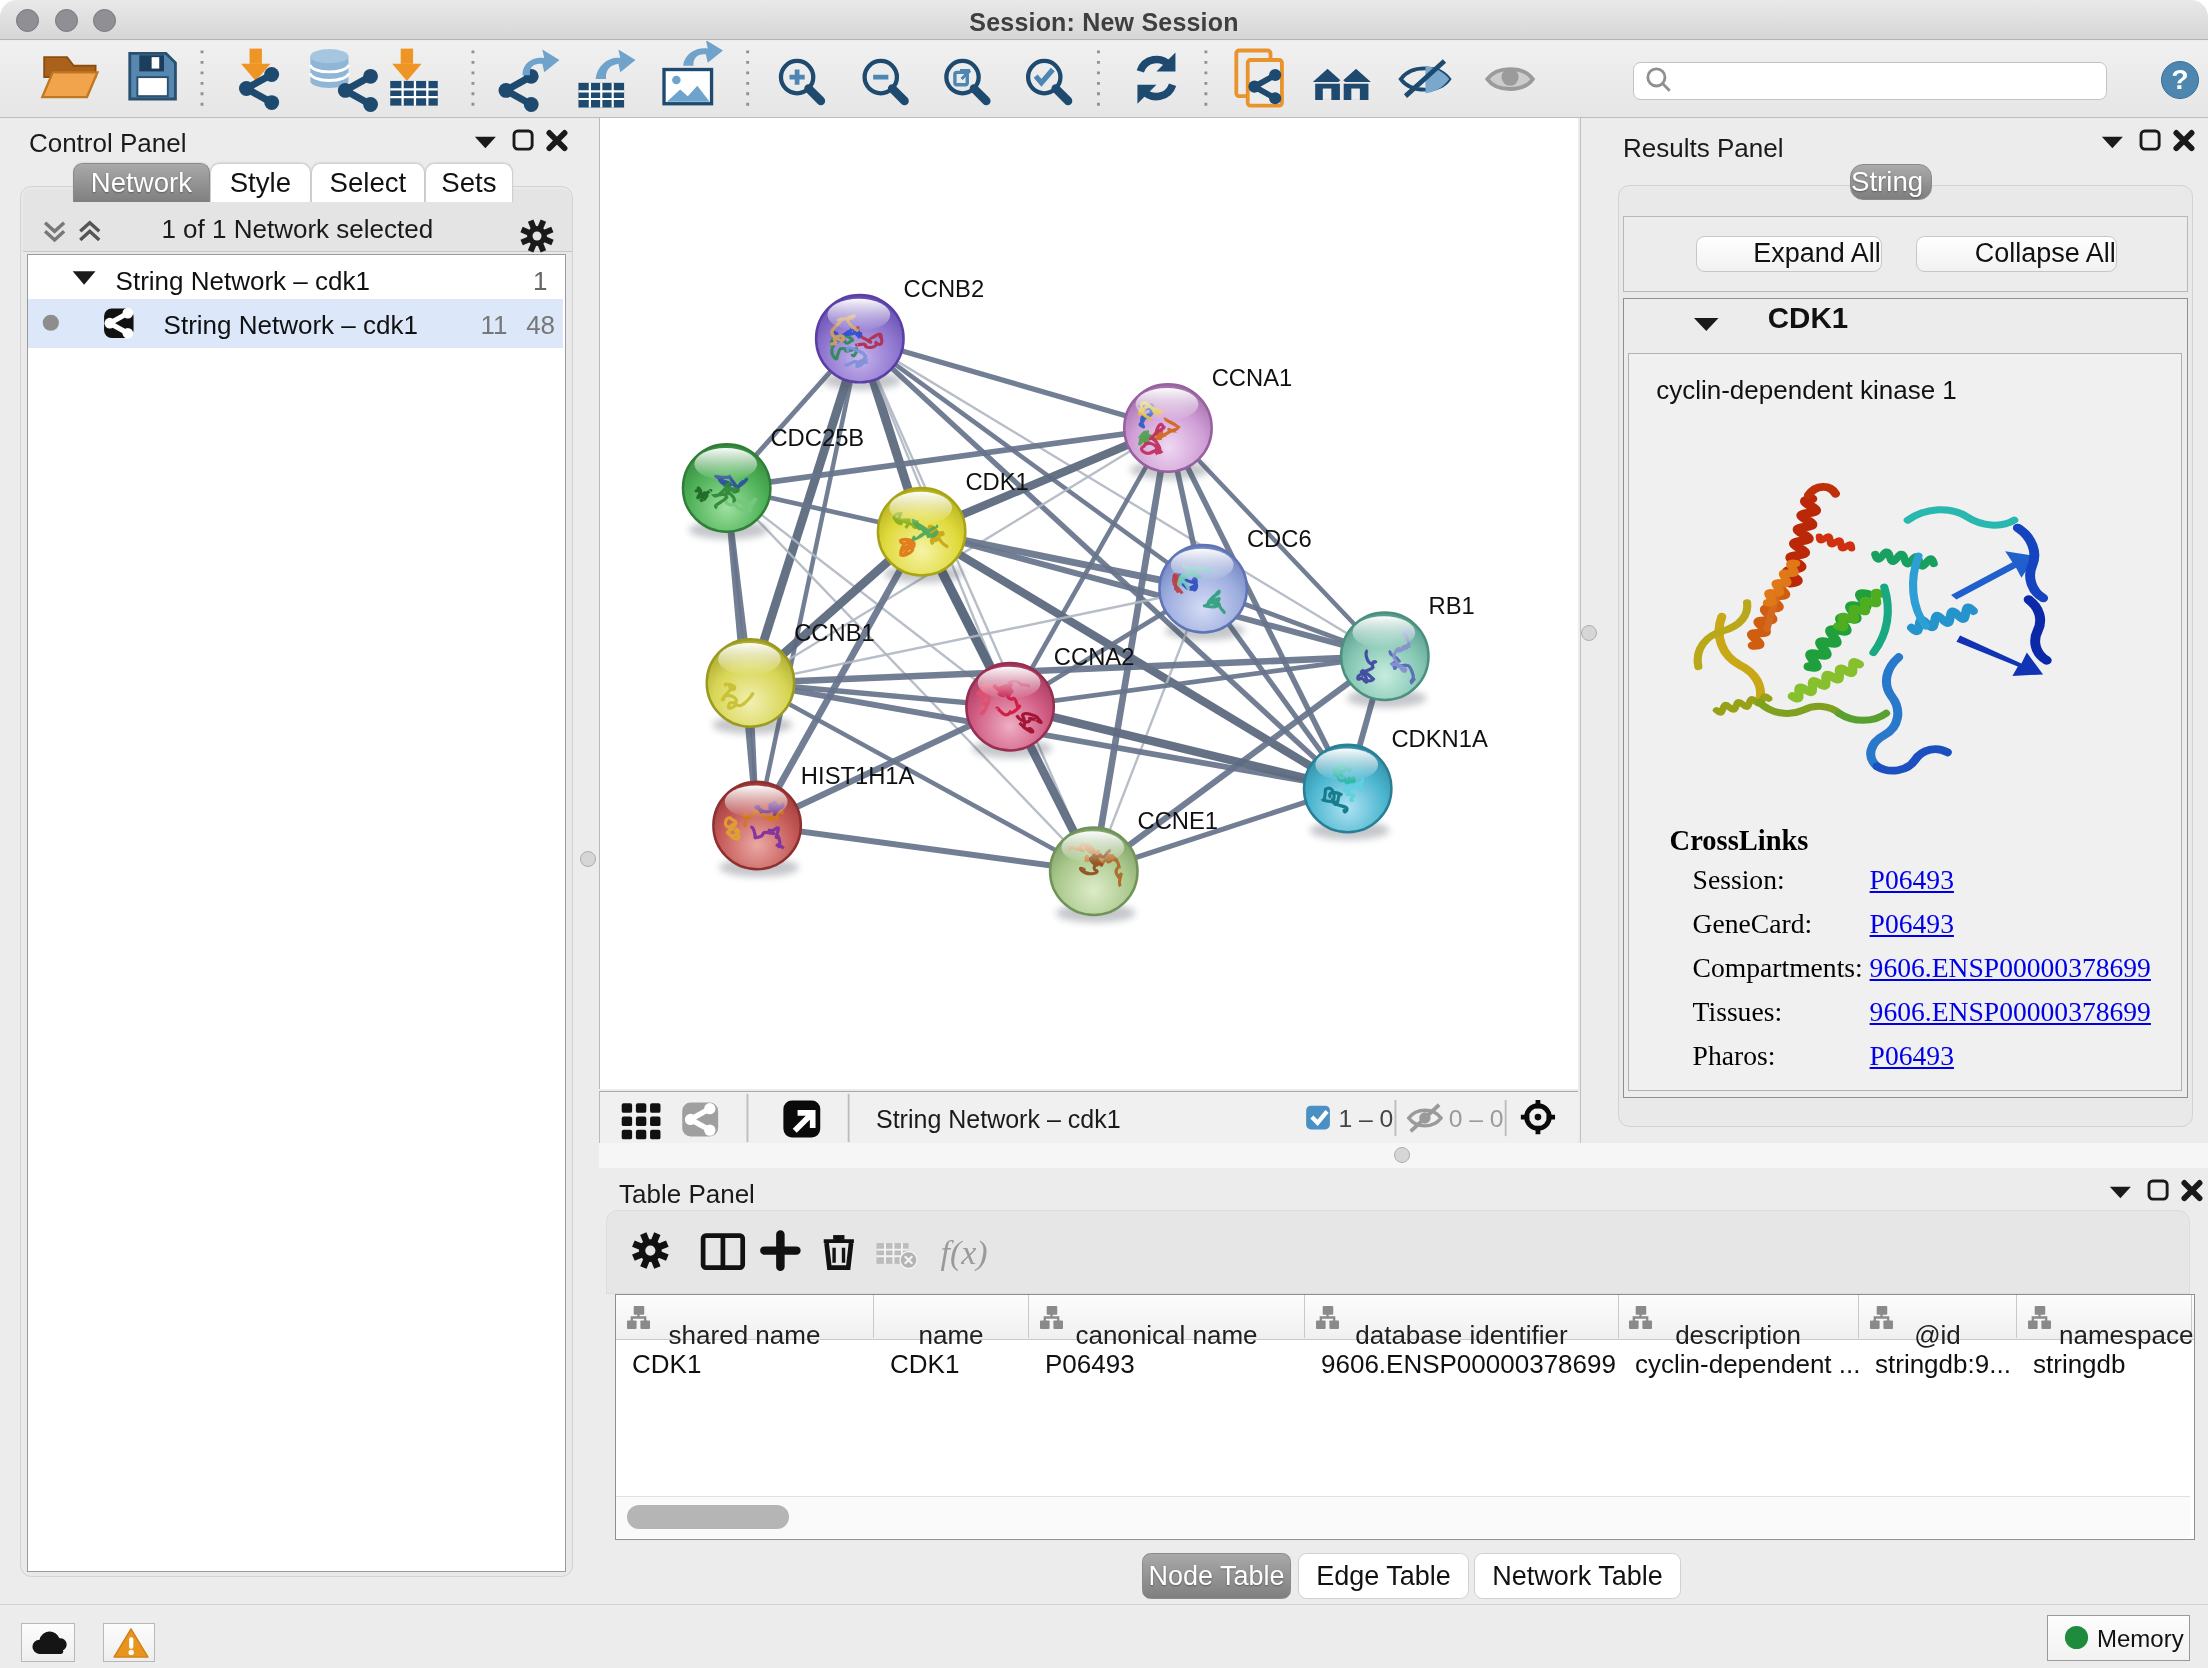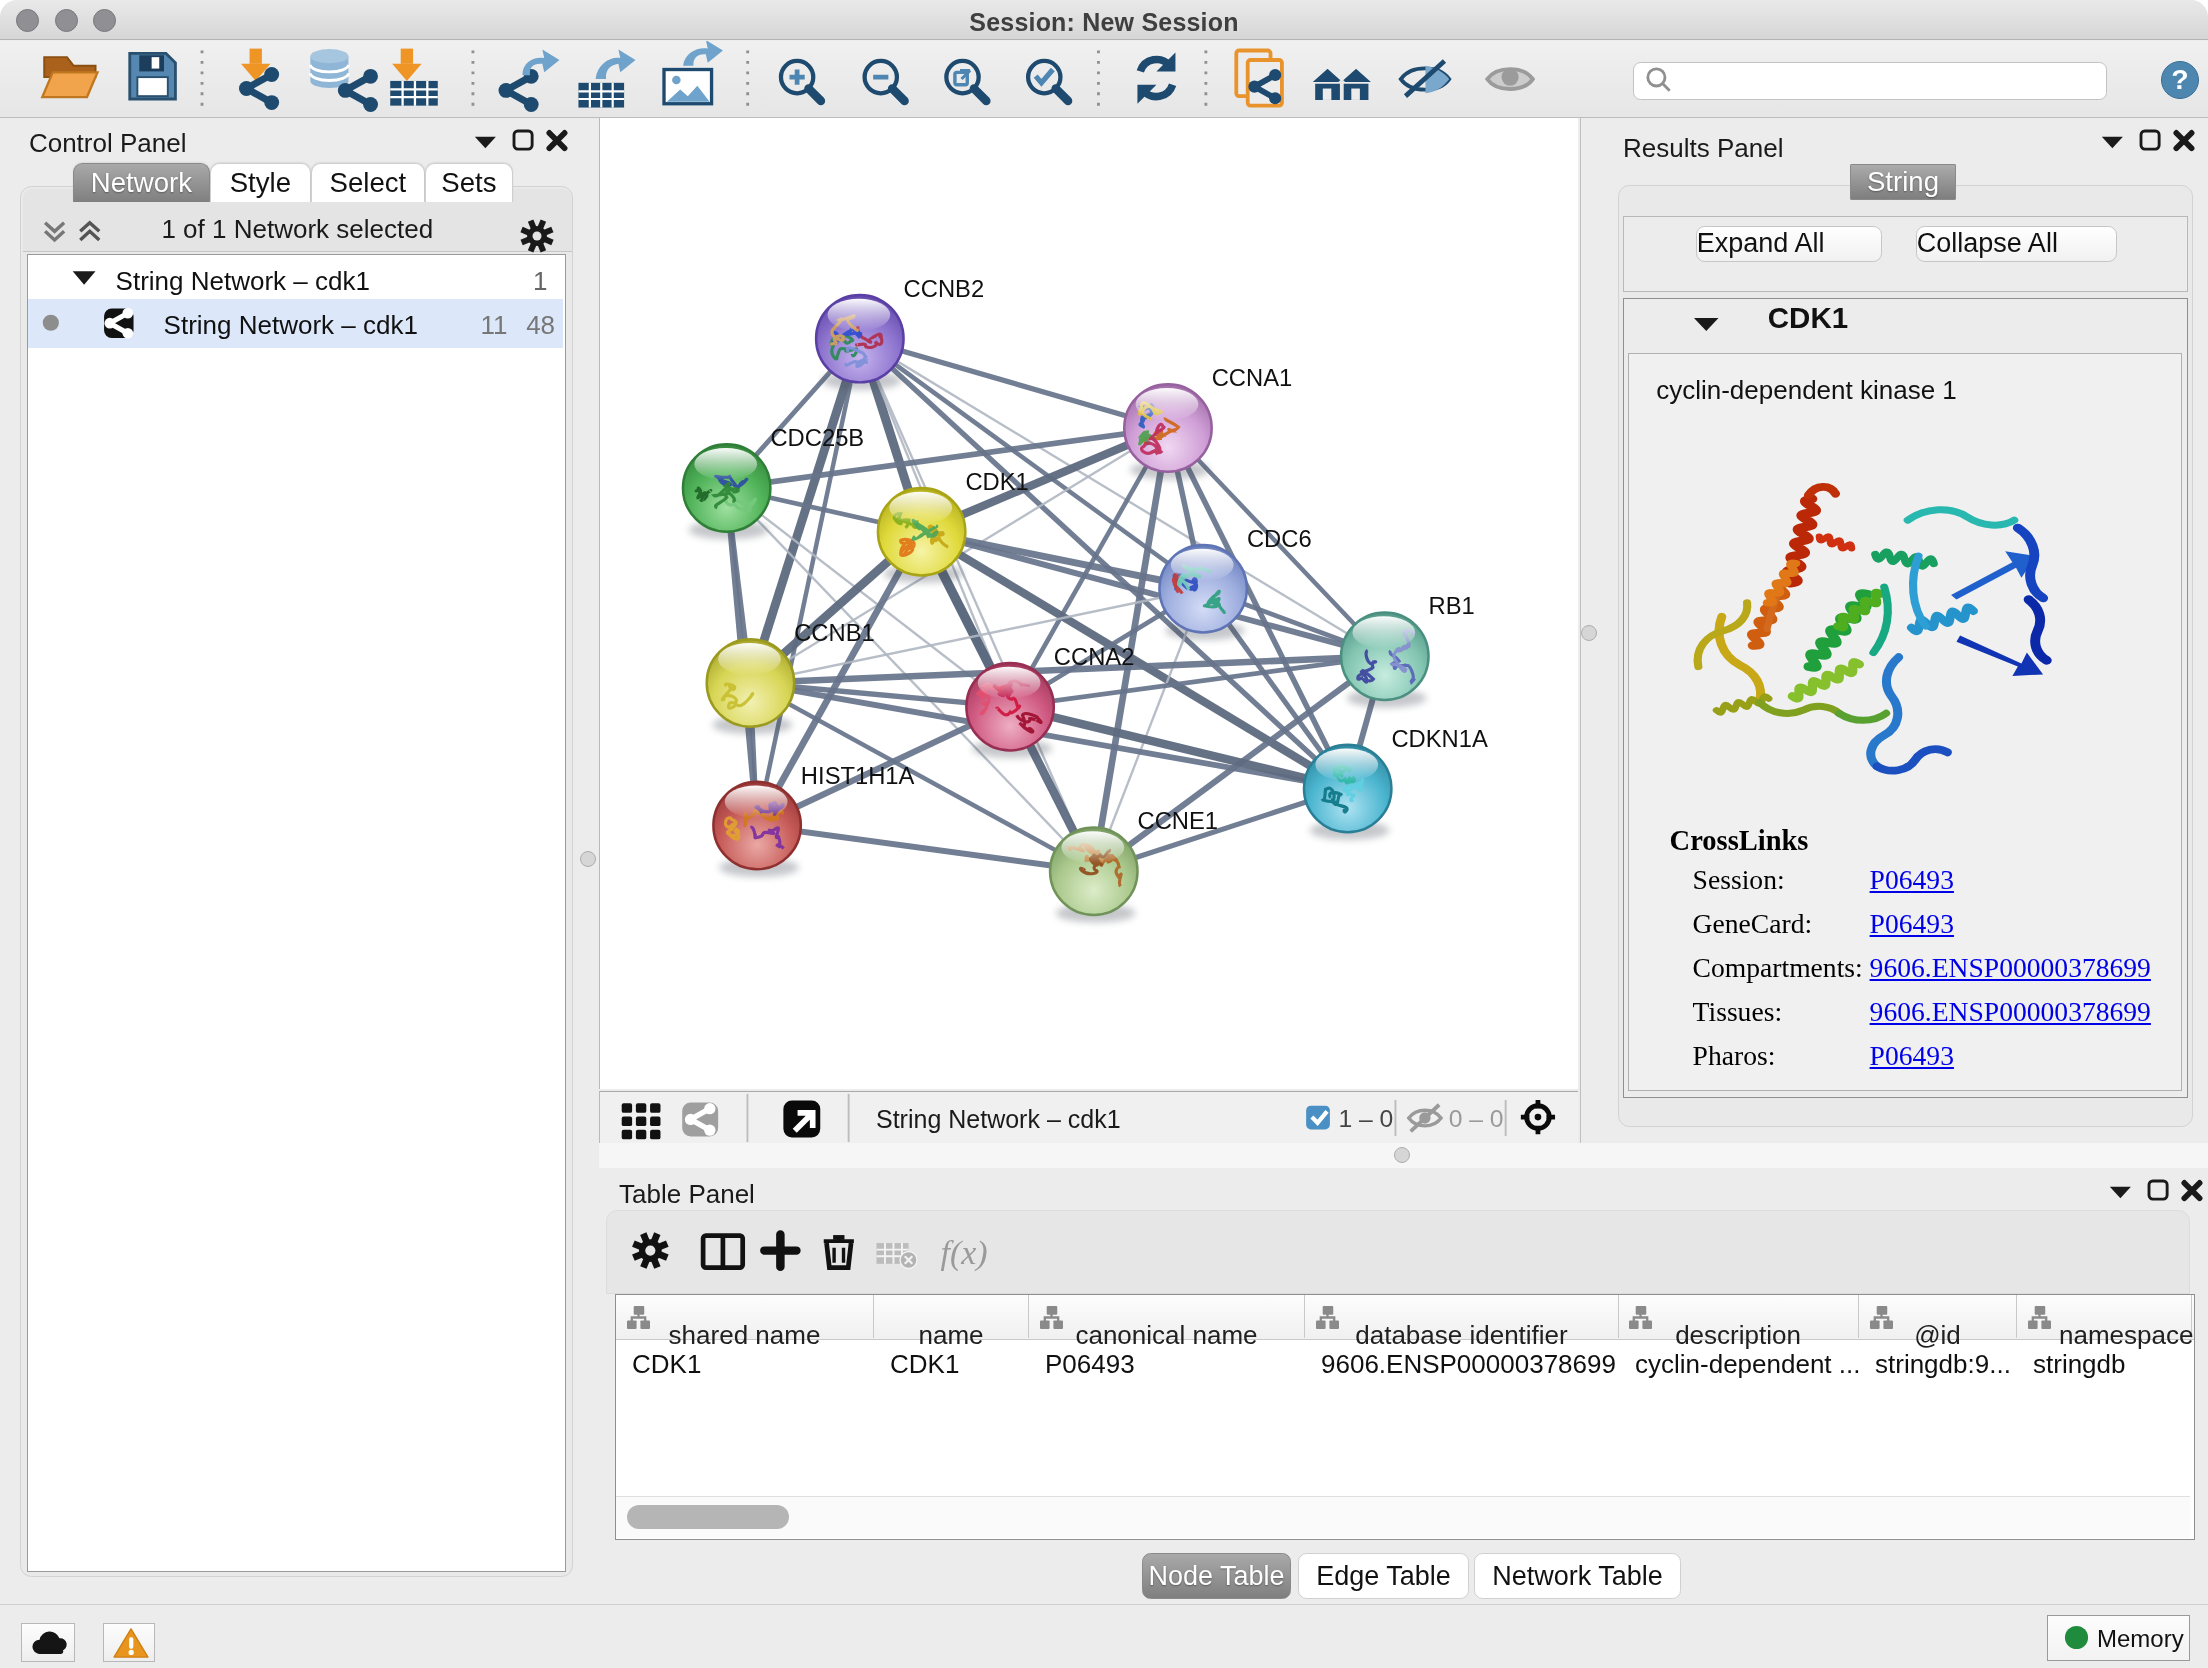--- a/index.html
+++ b/index.html
@@ -12,23 +12,23 @@
 .panel-title{position:absolute;font-size:26px;color:#1a1a1a}
 #cpanel{position:absolute;left:1.9px;top:118px;width:595px;height:1485px;background:#ececec}
 #cpanel-inner{position:absolute;left:18px;top:68px;width:553px;height:1391px;background:#e9e9e9;border:1.9px solid #d2d2d2;border-radius:11.4px}
 .tab{position:absolute;top:45px;height:39px;z-index:2;background:#fff;border:1px solid #cfcfcf;border-bottom:none;border-radius:9.5px 9.5px 0 0;font-size:27.6px;color:#111;text-align:center;box-shadow:0 -1px 1.9px rgba(0,0,0,0.08)}
 .tabsel{background:linear-gradient(#a9a9a9,#7f7f7f);color:#fff;border-color:#8a8a8a;text-shadow:0 1px 1.9px rgba(0,0,0,0.35)}
 #cp-toolbar{position:absolute;left:1.9px;top:1.9px;width:549px;height:63px;background:#e4e4e4;border-bottom:1px solid #c6c6c6;border-radius:9.5px 9.5px 0 0}
 #cp-tree{position:absolute;left:5.7px;top:67px;width:539px;height:1318px;background:#fff;border:1.9px solid #9a9a9a}
 #selrow{position:absolute;left:0px;top:44px;width:535px;height:49px;background:#dce8fa}
 #rpanel{position:absolute;left:1580px;top:118px;width:629px;height:1025px;background:#ececec;border-left:1.9px solid #c0c0c0}
 #rpanel-inner{position:absolute;left:37px;top:67px;width:575px;height:942px;background:#e9e9e9;border:1.9px solid #d2d2d2;border-radius:11.4px}
-#stringtab{position:absolute;left:269px;top:46px;width:106px;height:36px;z-index:3;background:linear-gradient(#ababab,#7e7e7e);border:1px solid #8a8a8a;border-radius:1px;color:#fff;font-size:27.6px;text-align:center;line-height:34px;text-shadow:0 1px 1.9px rgba(0,0,0,0.35)}
+#stringtab{position:absolute;left:269px;top:46px;width:82px;height:36px;z-index:3;background:linear-gradient(#ababab,#7e7e7e);border:1px solid #8a8a8a;border-radius:13px;color:#fff;font-size:27.6px;text-align:left;line-height:34px;text-shadow:0 1px 1.9px rgba(0,0,0,0.35)}
 #expbox{position:absolute;left:3.8px;top:30px;width:565px;height:76px;background:#ececec;border:1.9px solid #b8b8b8}
-.btn{position:absolute;top:9px;height:36px;background:linear-gradient(#ffffff,#f1f1f1);border:1.9px solid #c6c6c6;border-radius:8.6px;font-size:27px;color:#111;text-align:left}
+.btn{position:absolute;top:19px;height:36px;background:linear-gradient(#ffffff,#f1f1f1);border:1.9px solid #c6c6c6;border-radius:8.6px;font-size:27px;color:#111;text-align:right}
 #cdkbox{position:absolute;left:3.8px;top:112px;width:565px;height:800px;background:#ececec;border:1.9px solid #8f8f8f}
 #cdkcontent{position:absolute;left:3.8px;top:54px;width:554px;height:738px;background:#f0f0f0;border:1px solid #b0b0b0}
 #canvas{position:absolute;left:599px;top:118px;width:979px;height:971px;background:#fff;border-left:1px solid #b9b9b9}
 #canvasbar{position:absolute;left:599px;top:1091px;width:979px;height:52px;background:#f0f0f0;border-top:1.9px solid #a8a8a8;border-left:1px solid #b9b9b9}
 #hsplit{position:absolute;left:599px;top:1143px;width:1609px;height:25px;background:#f6f6f6}
 #tpanel{position:absolute;left:599px;top:1168px;width:1609px;height:436px;background:#ececec}
 #ttool{position:absolute;left:7px;top:42px;width:1584px;height:84px;background:#e6e6e6;border:1px solid #dcdcdc;border-radius:11.4px 11.4px 0 0}
 #ttable{position:absolute;left:16px;top:126px;width:1580px;height:246px;background:#fff;border:1.9px solid #8f8f8f}
 #thead{position:absolute;left:0;top:0;width:100%;height:45px;background:linear-gradient(#fdfdfd,#f0f0f0);border-bottom:1.9px solid #c9c9c9}
 .th{position:absolute;top:0;height:43px;border-right:1.9px solid #c9c9c9;font-size:26px;color:#202020}

